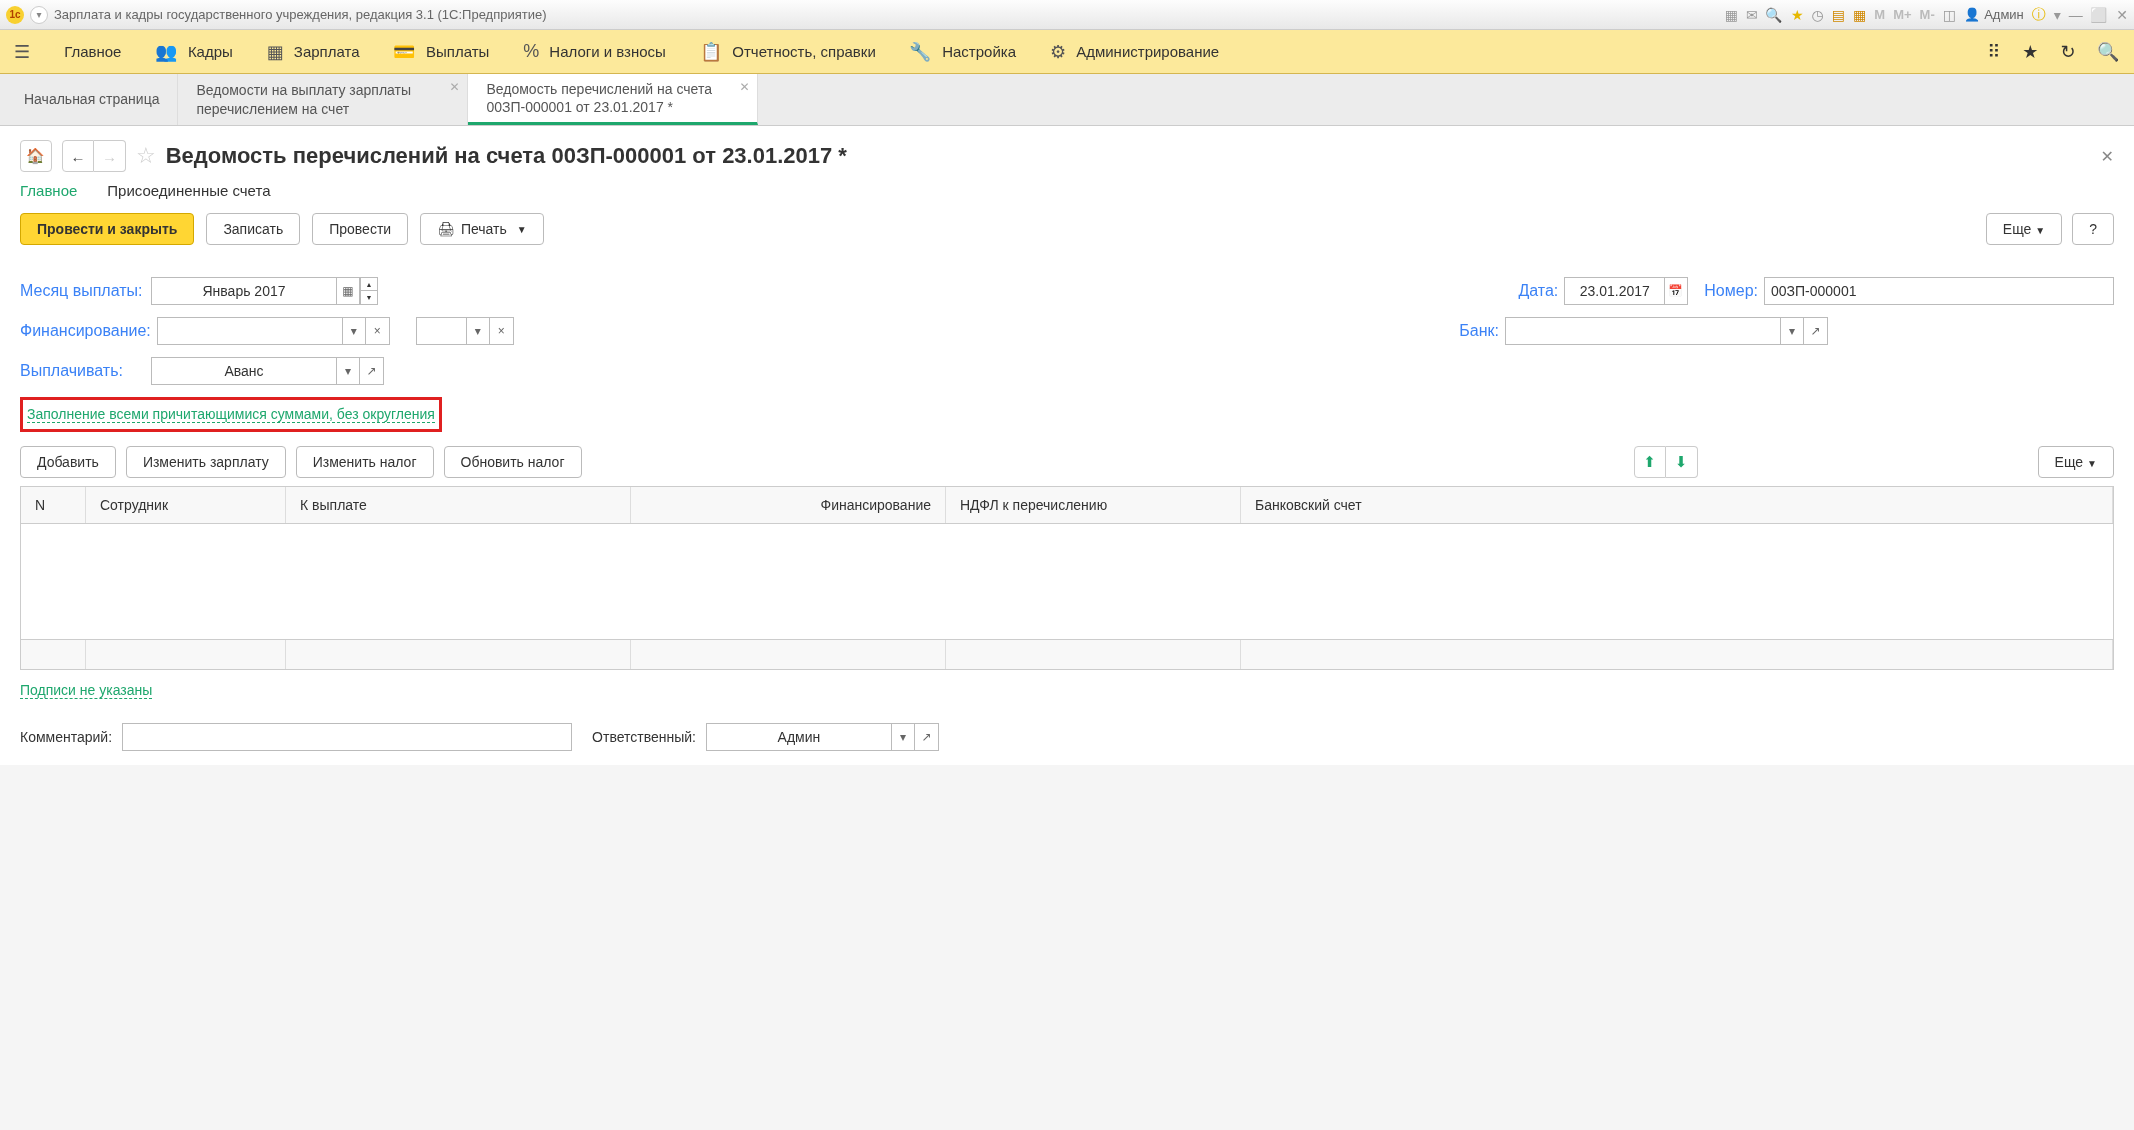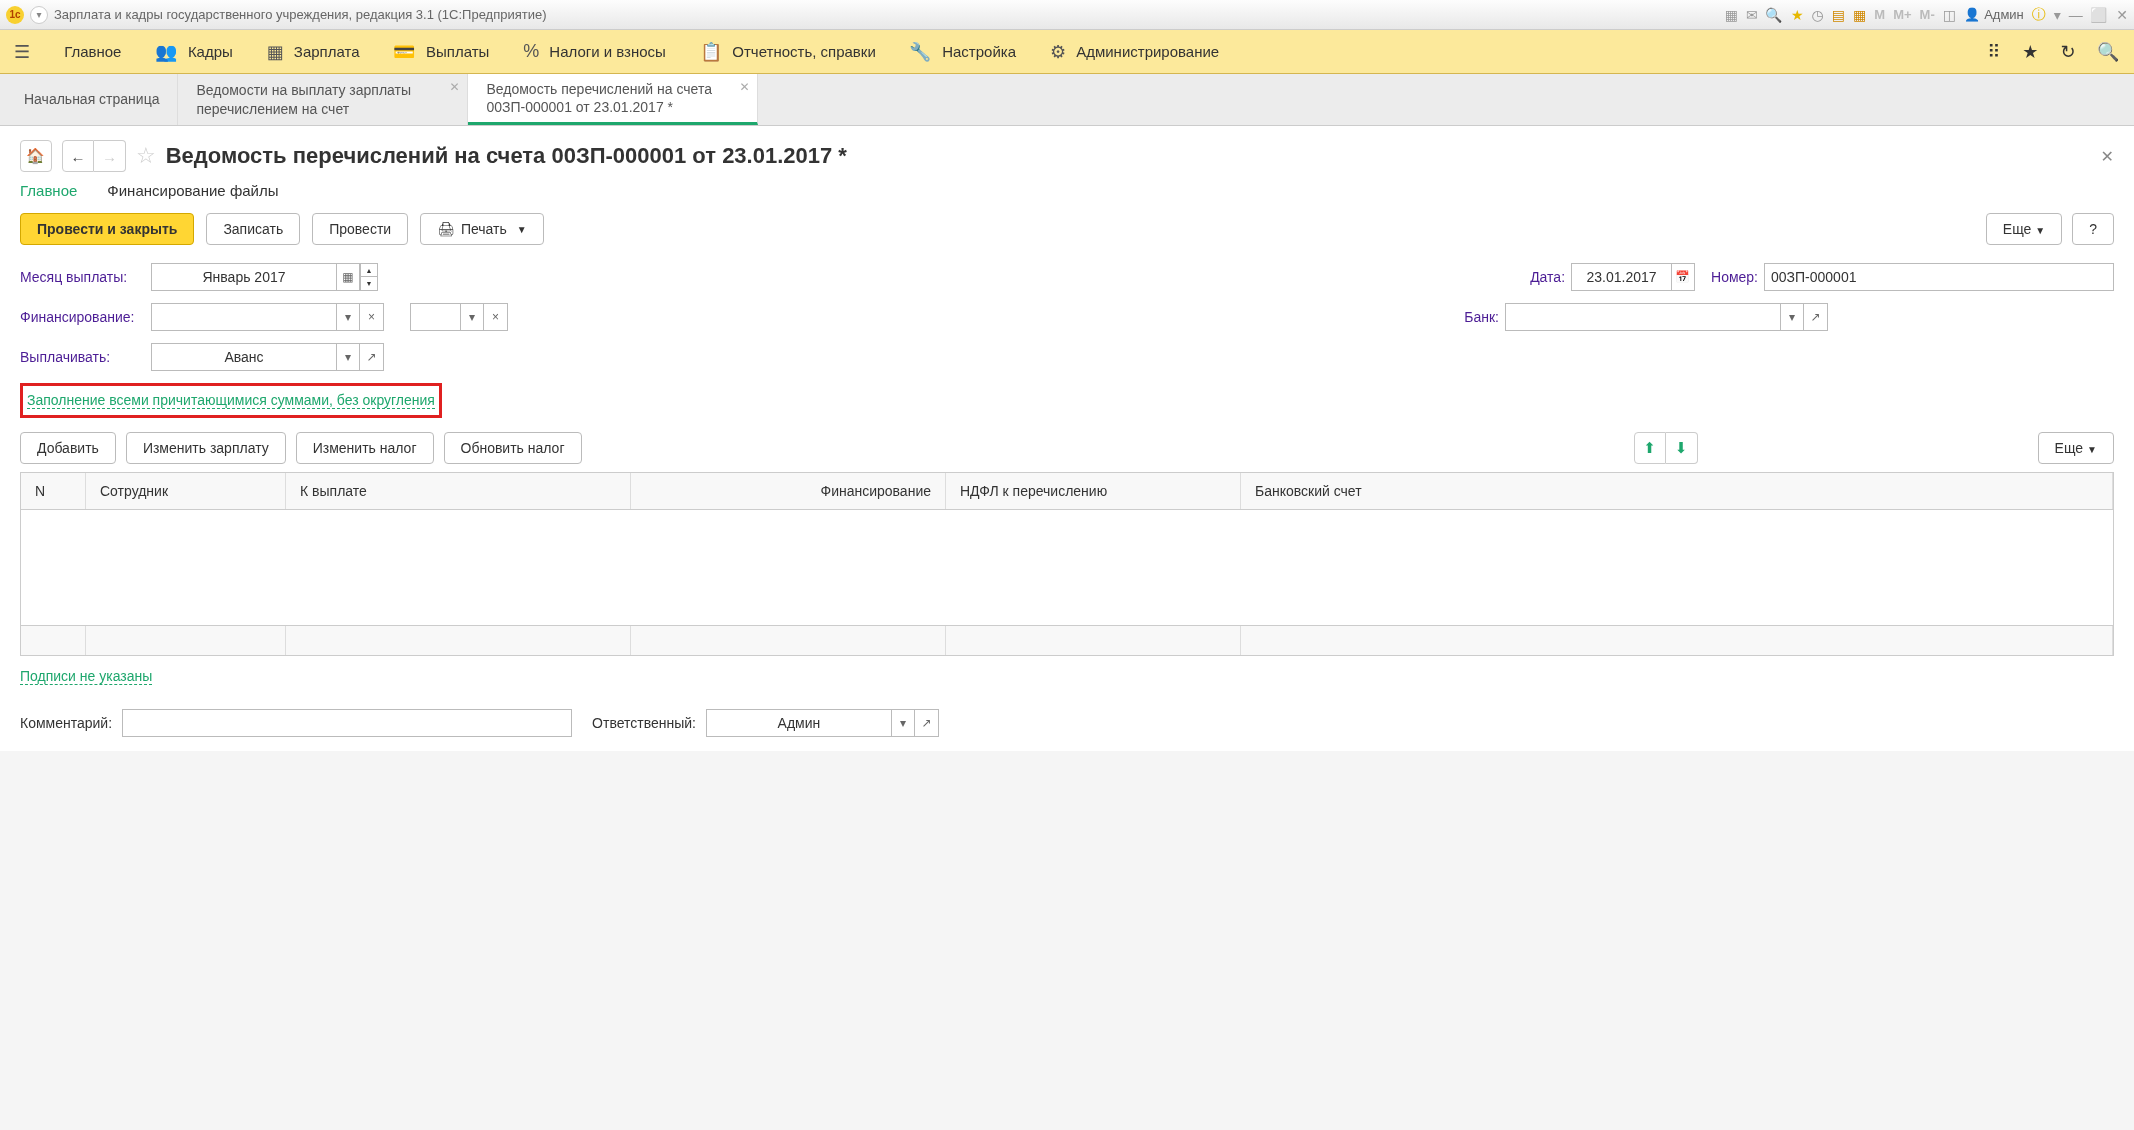--- a/index.html
+++ b/index.html
@@ -35,29 +35,29 @@
 .nav-group .nav-btn:first-child { border-radius: 4px 0 0 4px; }
 .nav-group .nav-btn:last-child { border-radius: 0 4px 4px 0; border-left: none; }
 .star { color: #ccc; font-size: 22px; cursor: pointer; }
 .page-title { font-size: 22px; font-weight: bold; color: #333; }
 .page-close { margin-left: auto; color: #888; font-size: 16px; cursor: pointer; }
 
 .subtabs { display: flex; gap: 30px; margin-bottom: 14px; font-size: 15px; }
 .subtabs .sub { cursor: pointer; color: #333; }
 .subtabs .sub.active { color: #1ea76d; }
 
-.toolbar { display: flex; gap: 12px; align-items: center; margin-bottom: 18px; }
+.toolbar { display: flex; gap: 12px; align-items: center; margin-bottom: 32px; }
 .btn { padding: 7px 16px; border: 1px solid #bbb; background: #fff; border-radius: 4px; cursor: pointer; font-size: 14px; color: #333; }
 .btn.primary { background: #ffd633; border-color: #d4a800; font-weight: bold; }
 .btn.print { display: flex; align-items: center; gap: 6px; }
 .btn .caret { font-size: 10px; margin-left: 4px; }
 .toolbar-right { margin-left: auto; display: flex; gap: 10px; }
 
 .form-row { display: flex; align-items: center; margin-bottom: 12px; gap: 6px; }
-.form-row .label { font-size: 14px; color: #4c1d95; min-width: 125px; }
+.form-row .label { font-size: 16px; color: #3b82f6; min-width: 125px; }
 .form-row .spacer { flex: 1; }
 .input { height: 28px; border: 1px solid #bbb; background: #fff; padding: 0 6px; font-size: 14px; color: #333; }
 .input-group { display: flex; }
 .input-group .input { border-right: none; text-align: center; }
 .input-group .input.first { width: 185px; }
 .input-group .sm-btn { width: 24px; height: 28px; border: 1px solid #bbb; background: #fff; display: flex; align-items: center; justify-content: center; cursor: pointer; font-size: 12px; color: #666; }
 .input-group .sm-btn + .sm-btn { border-left: none; }
 .stepper { display: flex; flex-direction: column; }
 .stepper .step { width: 18px; height: 14px; border: 1px solid #bbb; background: #fff; font-size: 7px; display: flex; align-items: center; justify-content: center; cursor: pointer; }
 .stepper .step:last-child { border-top: none; }
@@ -189,21 +189,21 @@
       <div class="nav-btn">←</div>
       <div class="nav-btn" style="color:#ccc">→</div>
     </div>
     <span class="star">☆</span>
     <span class="page-title">Ведомость перечислений на счета 00ЗП-000001 от 23.01.2017 *</span>
     <span class="page-close">✕</span>
   </div>
 
   <div class="subtabs">
     <span class="sub active">Главное</span>
-    <span class="sub">Финансирование файлы</span>
+    <span class="sub">Присоединенные счета</span>
   </div>
 
   <div class="toolbar">
     <button class="btn primary">Провести и закрыть</button>
     <button class="btn">Записать</button>
     <button class="btn">Провести</button>
     <button class="btn print">
         <span>🖨</span>
         <span>Печать</span>
         <span class="caret">▼</span>

